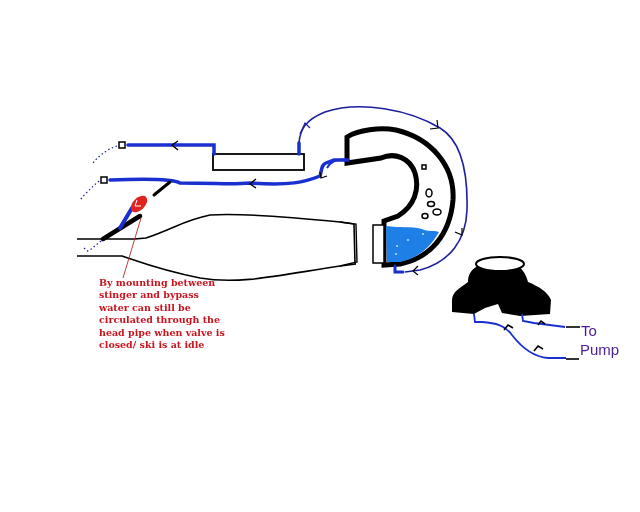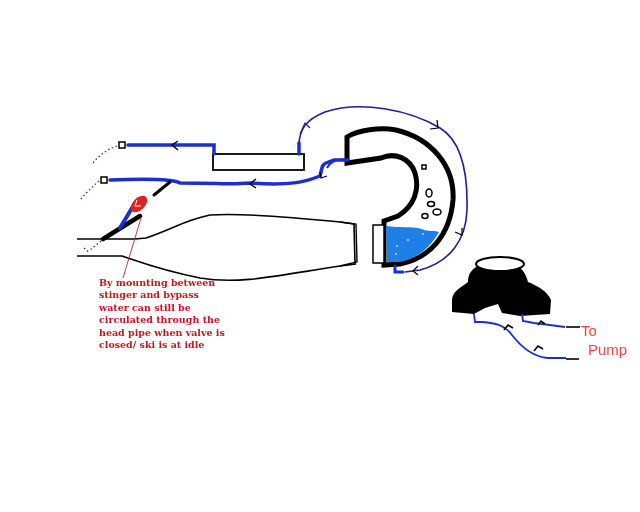--- a/index.html
+++ b/index.html
@@ -6,24 +6,24 @@
     body { width: 640px; height: 512px; position: relative; overflow: hidden; }
     svg.diagram { position: absolute; left: 0; top: 0; }
     .note {
       position: absolute; left: 79px; top: 277px; width: 160px;
       font-family: "DejaVu Serif", "Liberation Serif", serif;
       font-weight: bold; font-size: 9.5px; line-height: 12.4px;
       color: #c8141e; white-space: pre-line; margin-left: 20px;
     }
     .pump-label {
       position: absolute; font-family: "Liberation Sans", sans-serif;
-      font-size: 15px; color: #ef4444; line-height: 16px;
+      font-size: 15px; color: #4c1d95; line-height: 16px;
     }
     .lbl-to { left: 581px; top: 323px; }
-    .lbl-pump { left: 580px; top: 342px; margin-left: 8px; }
+    .lbl-pump { left: 580px; top: 342px; }
   </style>
 </head>
 <body>
 
 <svg class="diagram" width="640" height="512" viewBox="0 0 640 512" xmlns="http://www.w3.org/2000/svg">
 
   <g fill="none" stroke="#000" stroke-width="1.6">
     <path d="M77 239 L135 239 L146 238 C175 228 185 220 210 215 C240 213 280 216 340 222 L354 224"></path>
     <path d="M77 256 L122 256 C140 262 160 270 200 278 C240 285 280 275 340 266 L356 264"></path>
     <path d="M340 222 L356 224 L357 262 L340 266" stroke-width="1.4"></path>

